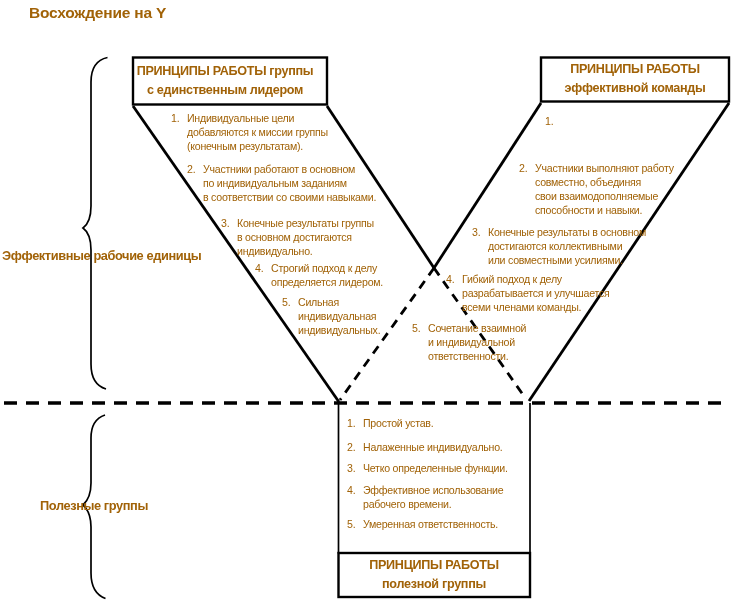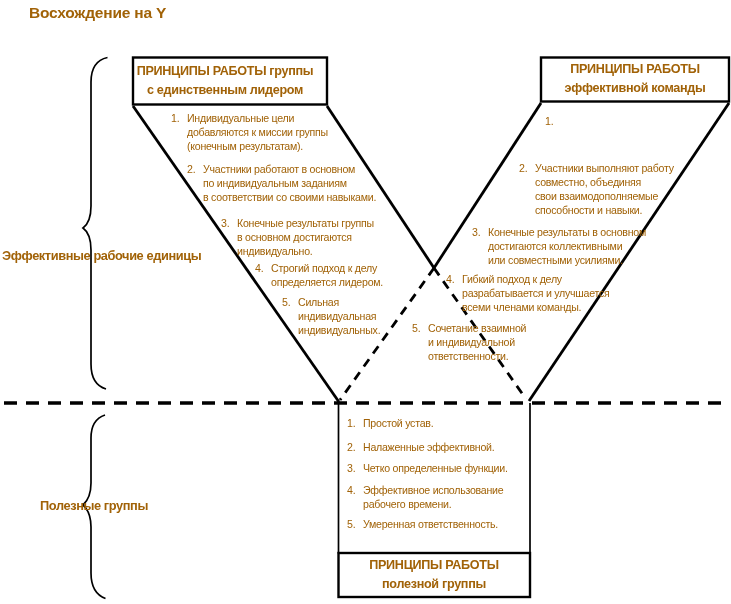--- a/index.html
+++ b/index.html
@@ -121,21 +121,21 @@
 и индивидуальной
 ответственности.</div>
   </div>
 
   <div class="li" style="left:347px;top:417px;">
     <span class="num">1.</span>
     <div class="txt">Простой устав.</div>
   </div>
   <div class="li" style="left:347px;top:441px;">
     <span class="num">2.</span>
-    <div class="txt">Налаженные эффективной.</div>
+    <div class="txt">Налаженные индивидуально.</div>
   </div>
   <div class="li" style="left:347px;top:462px;">
     <span class="num">3.</span>
     <div class="txt">Четко определенные функции.</div>
   </div>
   <div class="li" style="left:347px;top:484px;">
     <span class="num">4.</span>
     <div class="txt">Эффективное использование
 рабочего времени.</div>
   </div>

